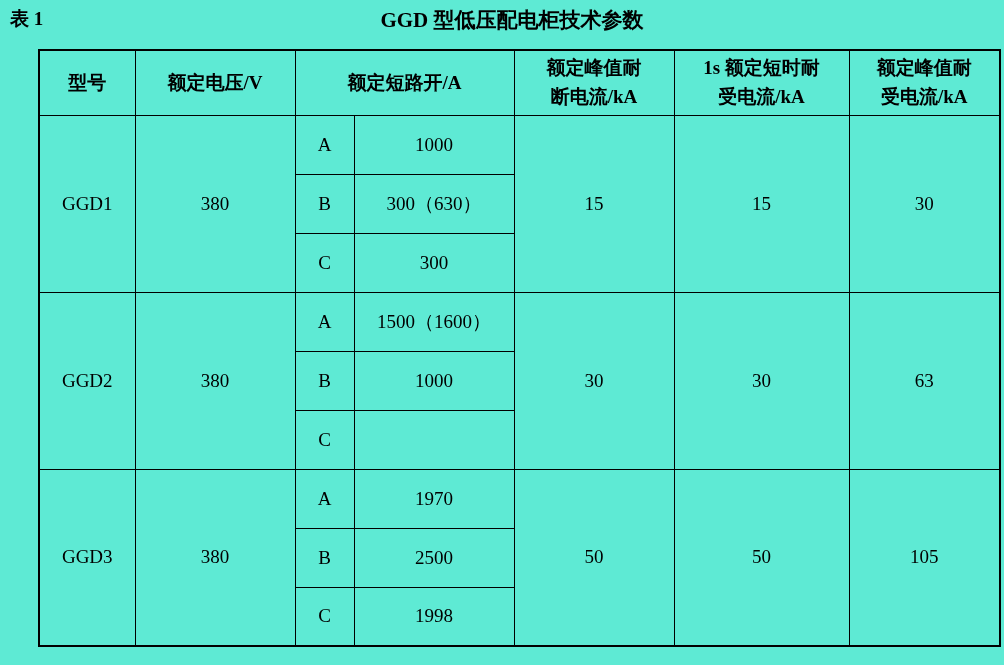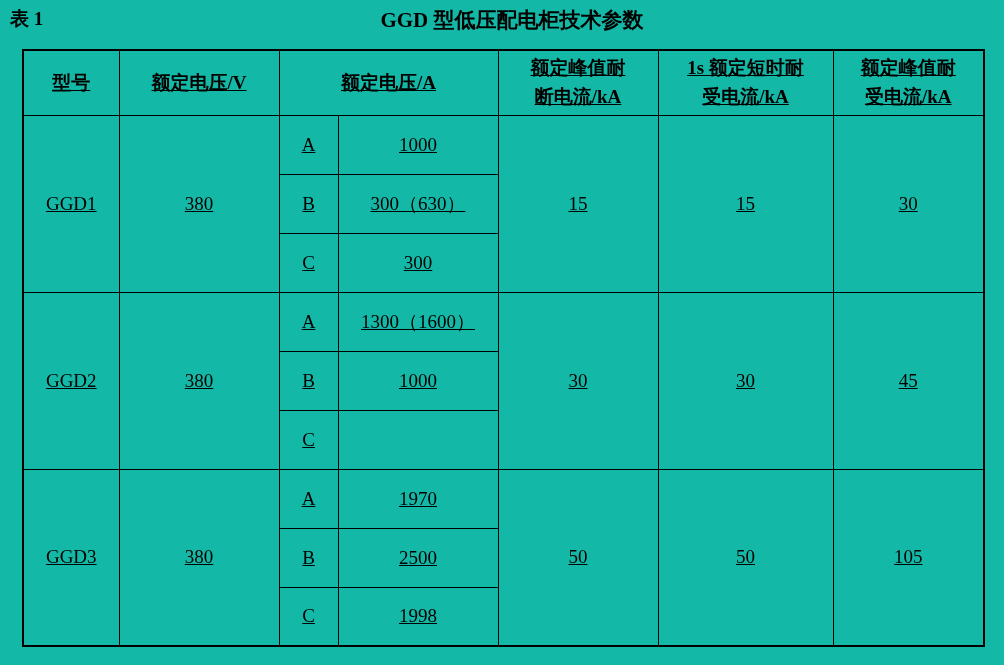--- a/index.html
+++ b/index.html
@@ -7,21 +7,21 @@
     margin: 0;
     padding: 0;
     background: #ffffff;
     font-family: "Liberation Serif", "DejaVu Serif", serif;
     color: #000000;
   }
   .page {
     position: relative;
     width: 1004px;
     height: 665px;
-    background: #14b8a6;
+    background: #5eead4;
     overflow: hidden;
   }
   .table-label {
     position: absolute;
     left: 10px;
     top: 6px;
     font-size: 19px;
     font-weight: bold;
     white-space: nowrap;
   }
@@ -31,27 +31,26 @@
     top: 6px;
     width: 100%;
     text-align: center;
     font-size: 21px;
     font-weight: bold;
     white-space: nowrap;
     padding-left: 20px;
   }
   table.spec {
     position: absolute;
-    left: 22px;
+    left: 38px;
     top: 49px;
     width: 961px;
     border-collapse: collapse;
     table-layout: fixed;
     border: 2px solid #000000;
-    text-decoration: underline;
   }
   table.spec th,
   table.spec td {
     border: 1px solid #000000;
     text-align: center;
     vertical-align: middle;
     padding: 0 2px;
     overflow: hidden;
   }
   table.spec th {
@@ -83,21 +82,21 @@
       <col style="width:160px">
       <col style="width:160px">
       <col style="width:175px">
       <col style="width:151px">
     </colgroup>
 
     <tbody>
         <tr class="header-row">
       <th>型号</th>
       <th>额定电压/V</th>
-      <th colspan="2">额定电压/A</th>
+      <th colspan="2">额定短路开/A</th>
       <th>额定峰值耐
 断电流/kA</th>
       <th>1s 额定短时耐
 受电流/kA</th>
       <th>额定峰值耐
 受电流/kA</th>
     </tr>
 
     <tr class="sub-row">
       <td rowspan="3">GGD1</td>
@@ -114,24 +113,24 @@
     </tr>
     <tr class="sub-row">
       <td>C</td>
       <td>300</td>
     </tr>
 
     <tr class="sub-row">
       <td rowspan="3">GGD2</td>
       <td rowspan="3">380</td>
       <td>A</td>
-      <td>1300（1600）</td>
+      <td>1500（1600）</td>
       <td rowspan="3">30</td>
       <td rowspan="3">30</td>
-      <td rowspan="3">45</td>
+      <td rowspan="3">63</td>
     </tr>
     <tr class="sub-row">
       <td>B</td>
       <td>1000</td>
     </tr>
     <tr class="sub-row">
       <td>C</td>
       <td></td>
     </tr>
 

